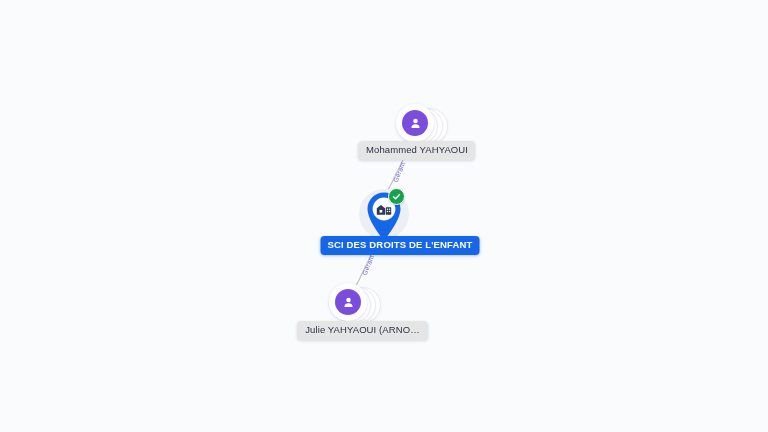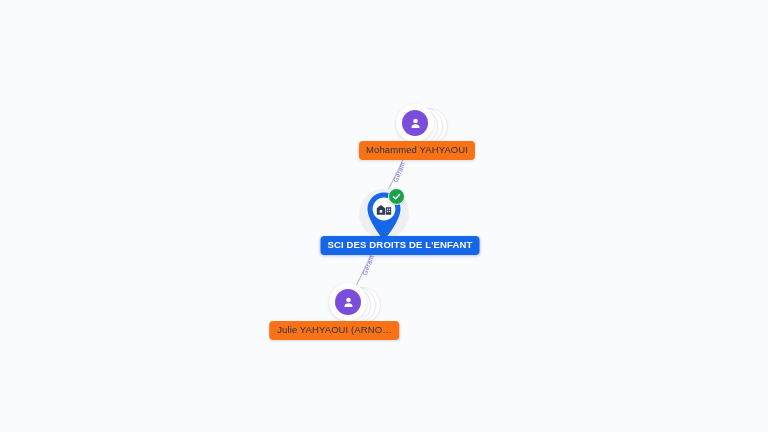--- a/index.html
+++ b/index.html
@@ -137,21 +137,21 @@
     position: absolute;
     transform: translateX(-50%);
     white-space: nowrap;
     font-size: 9.5px;
     line-height: 1;
     padding: 4px 7px 5px 7px;
     border-radius: 4px;
     font-family: "Liberation Sans", sans-serif;
   }
   .node-label.person {
-    background: #f97316;
+    background: #e5e5e5;
     color: #2d3146;
     box-shadow: 0 1px 3px rgba(35,45,85,0.17);
     letter-spacing: 0.1px;
   }
   .node-label.company {
     background: #1567e8;
     color: #ffffff;
     font-weight: bold;
     letter-spacing: 0.15px;
     box-shadow: 0 1px 3px rgba(20,70,170,0.30);
@@ -224,15 +224,15 @@
       <div class="avatar-ring">
         <div class="avatar-circle">
           <svg width="15" height="15" viewBox="0 0 24 24" fill="#ffffff">
             <circle cx="12" cy="8" r="3.6"></circle>
             <path d="M12 13.2c-3.6 0-6.4 2.1-6.4 4.6v1.4h12.8v-1.4c0-2.5-2.8-4.6-6.4-4.6z"></path>
           </svg>
         </div>
       </div>
     </div>
   </div>
-  <div class="node-label person" style="left:334px; top:321px;padding-left:8px;">Julie YAHYAOUI (ARNO…</div>
+  <div class="node-label person" style="left:362px; top:321px;padding-left:8px;">Julie YAHYAOUI (ARNO…</div>
 
 </div>
 
 </body></html>

